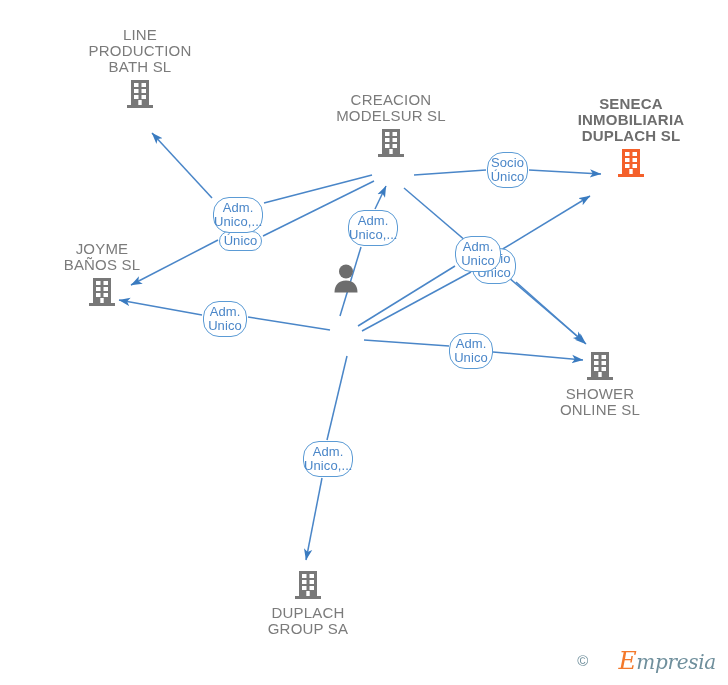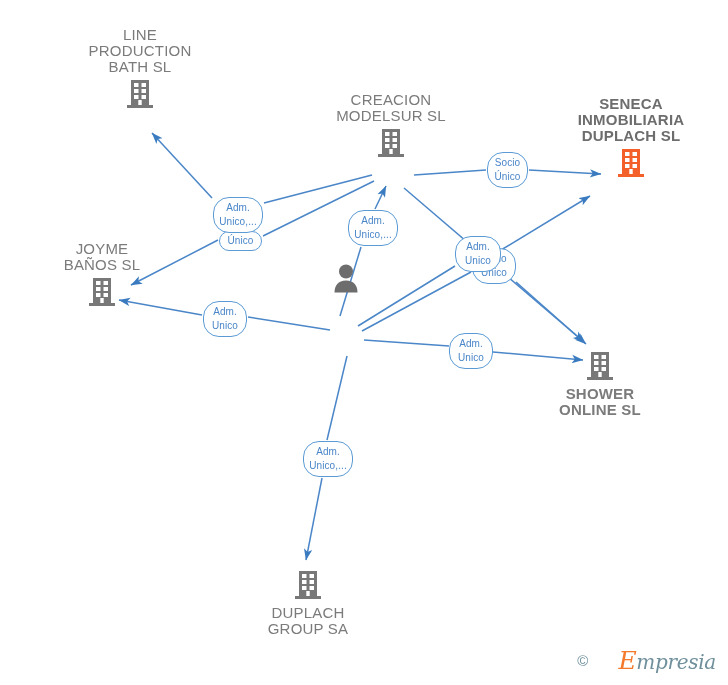--- a/index.html
+++ b/index.html
@@ -52,21 +52,21 @@
   .node.below .node-label { padding-top: 3px; padding-bottom: 0; }
 
   
   .relbox {
     position: absolute;
     box-sizing: border-box;
     border: 1.4px solid #5b9bd5;
     border-radius: 16px;
     background: #ffffff;
     color: #4a86c8;
-    font-size: 10px;
+    font-size: 13px;
     line-height: 14px;
     text-align: center;
     padding-top: 3px;
     white-space: pre-line;
     letter-spacing: 0.1px;
   }
   .relbox.behind { z-index: 4; }
   .relbox.front  { z-index: 6; }
 
   
@@ -225,21 +225,21 @@
 
   <div class="node person" style="left:346px; top:263px; z-index:8;">
     <svg class="node-icon" width="34" height="30" viewBox="0 0 34 30">
       <g fill="#6d6d6d">
         <circle cx="17" cy="8.5" r="7"></circle>
         <path d="M17,17.5 C25,17.5 28.5,22.5 28.5,29.5 L5.5,29.5 C5.5,22.5 9,17.5 17,17.5 Z"></path>
       </g>
     </svg>
   </div>
 
-  <div class="node company below" style="left:600px; top:349px; z-index:8;font-weight:bold;">
+  <div class="node company below" style="left:600px; top:349px; z-index:8;">
     <svg class="node-icon" width="34" height="34" viewBox="0 0 34 34">
       <g fill="#787878">
         <rect x="8" y="3" width="18" height="25"></rect>
         <rect x="4" y="28" width="26" height="3"></rect>
       </g>
       <g fill="#ffffff">
         <rect x="11" y="6" width="4.5" height="4"></rect>
         <rect x="18.5" y="6" width="4.5" height="4"></rect>
         <rect x="11" y="12" width="4.5" height="4"></rect>
         <rect x="18.5" y="12" width="4.5" height="4"></rect>

